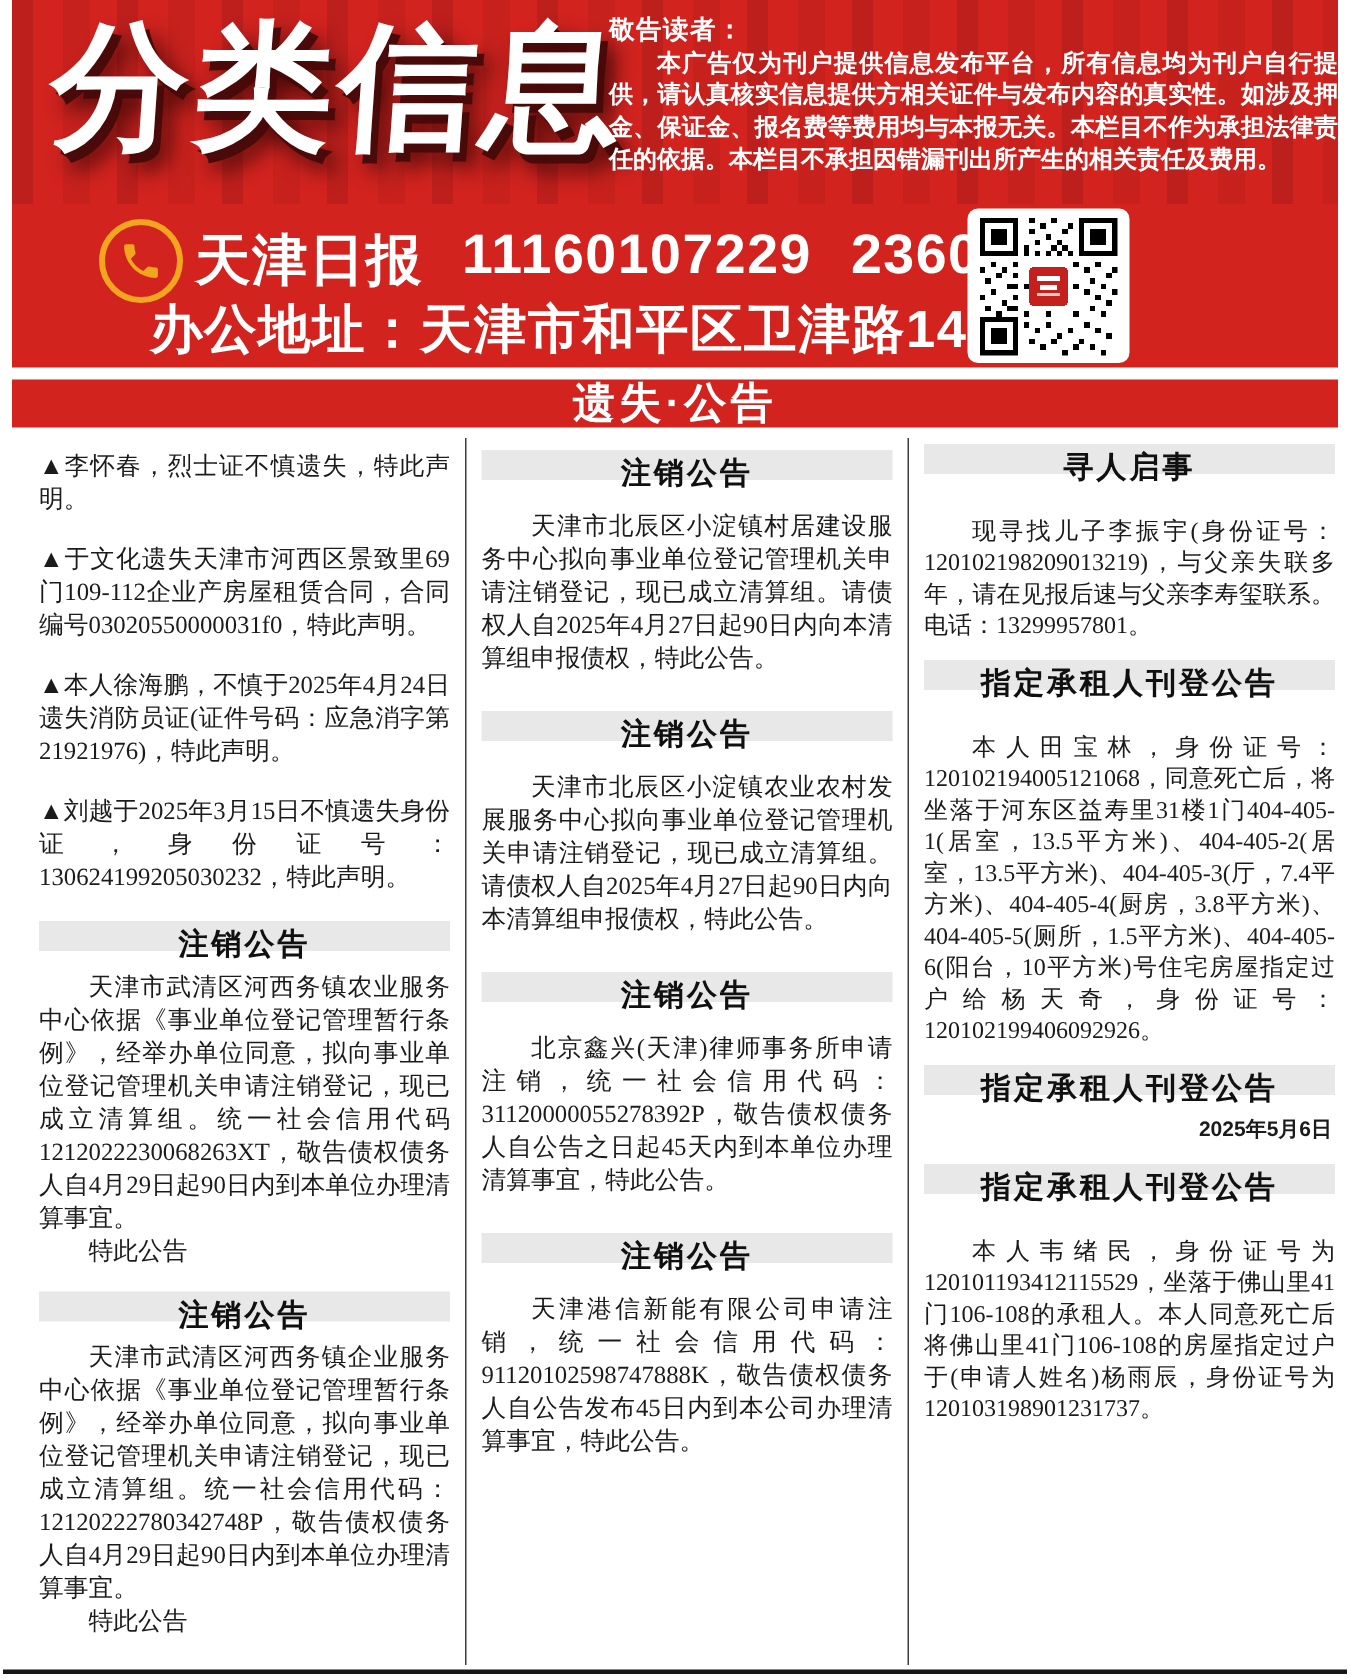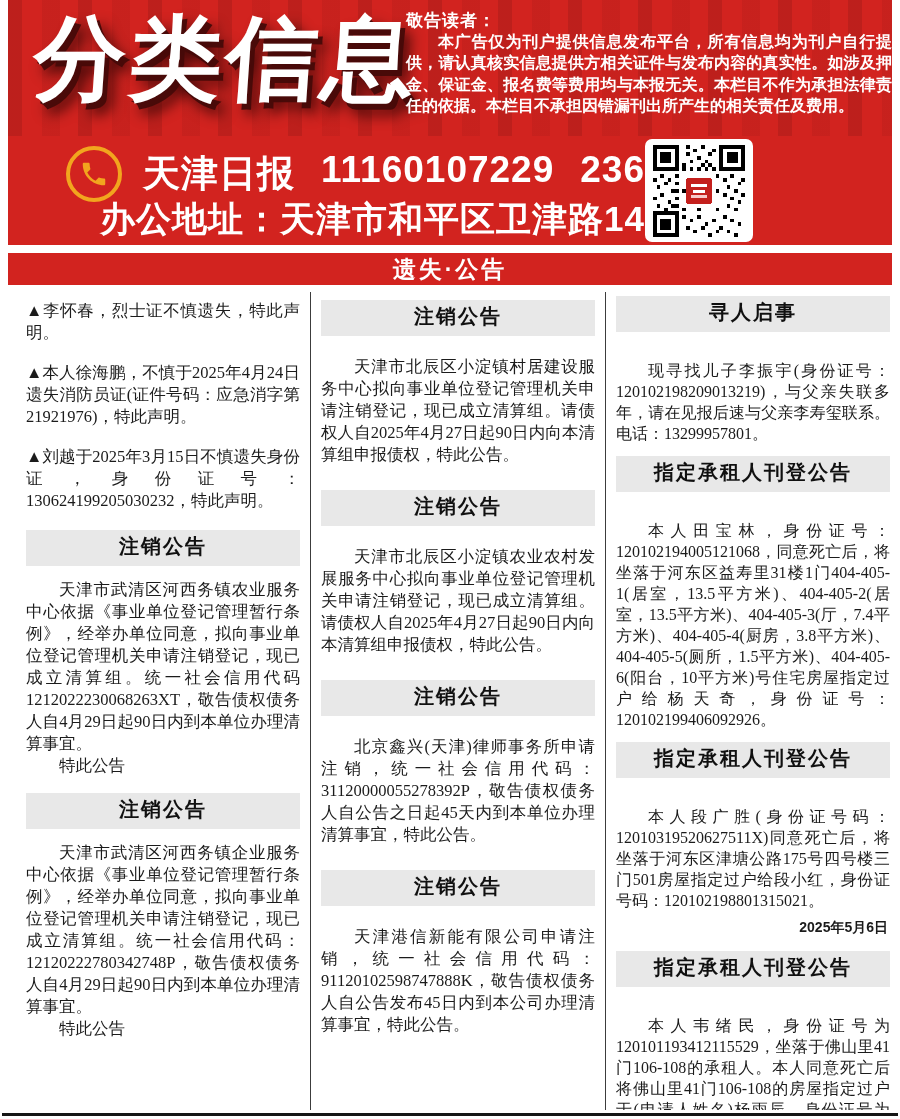--- a/index.html
+++ b/index.html
@@ -13,41 +13,41 @@
   .banner-texture::after{content:"";position:absolute;inset:0;
         background:repeating-linear-gradient(90deg,rgba(0,0,0,.10) 0 14px,rgba(0,0,0,0) 14px 34px,rgba(0,0,0,.05) 34px 52px,rgba(0,0,0,0) 52px 70px);}
   .banner-title{position:absolute;top:12px;left:26px;font-family:"Liberation Sans","DejaVu Sans",sans-serif;
         font-weight:bold;font-size:92px;line-height:1;letter-spacing:4px;transform:skewX(-4deg);
         text-shadow:5px 6px 0 rgba(70,10,8,.95),10px 11px 14px rgba(25,0,0,.8);}
   .banner-notice{position:absolute;top:11px;left:398px;width:486px;
         font-family:Liberation Mono, monospace;font-weight:bold;
         font-size:16px;line-height:21.6px;text-align:justify;}
   .banner-notice .heading{font-size:17px;letter-spacing:1px;}
   .banner-notice p{margin:0;text-indent:2em;}
-  .contact-row{position:absolute;top:146px;left:58px;display:flex;align-items:center;gap:21px;
+  .contact-row{position:absolute;top:146px;left:58px;display:flex;align-items:center;gap:8px;
         font-family:"Liberation Sans","DejaVu Sans",sans-serif;font-weight:bold;}
   .phone-badge{width:48px;height:48px;border:4px solid var(--gold,#f2a51e);border-radius:50%;
         display:flex;align-items:center;justify-content:center;flex:0 0 auto;}
   .phone-badge svg{width:30px;height:30px;fill:var(--gold,#f2a51e);}
   .contact-text{font-size:37px;display:flex;gap:26px;white-space:nowrap;letter-spacing:1px;}
   .addr{position:absolute;top:196px;left:92px;font-family:"Liberation Sans","DejaVu Sans",sans-serif;
         font-weight:bold;font-size:35px;white-space:nowrap;letter-spacing:1px;}
   .qr-box{position:absolute;top:139px;left:637px;width:108px;height:103px;background:#fff;border-radius:7px;
         display:flex;align-items:center;justify-content:center;}
 
   
   .section-bar{position:absolute;top:253px;left:8px;width:884px;height:32px;background:var(--red,#d2231f);
         color:#fff;font-family:"Liberation Sans","DejaVu Sans",sans-serif;font-weight:bold;
-        font-size:23px;line-height:32px;text-align:center;letter-spacing:3px;}
+        font-size:28px;line-height:32px;text-align:center;letter-spacing:3px;}
 
   
   .content{position:absolute;top:292px;left:16px;width:884px;height:818px;display:flex;overflow:hidden;}
   .col{flex:1 1 0;padding:0 10px;overflow:hidden;text-align:justify;}
   .col+.col{border-left:1px solid #3c3c3c;}
-  .sec-header{background:var(--hdr,#e8e8e8);color:#101010;height:36px;line-height:32px;text-align:center;
+  .sec-header{background:var(--hdr,#e8e8e8);color:#101010;height:20px;line-height:32px;text-align:center;
         font-family:"Liberation Sans","DejaVu Sans",sans-serif;font-weight:bold;font-size:20px;letter-spacing:2px;}
   .item{font-size:16.5px;line-height:22px;margin:0 0 18px;}
   .body{font-size:16.5px;line-height:22px;text-indent:2em;margin:0;}
   .closing{margin:0;}
   .date{font-family:"Liberation Sans","DejaVu Sans",sans-serif;font-weight:bold;font-size:14px;
         text-align:right;text-indent:0;margin:4px 2px 0 0;line-height:24px;}
   .col-1 .item:first-child{margin-top:8px;}
   .col-1 .sec-header{margin:16px 0 13px;}
   .col-2 .sec-header{margin:24px 0 20px;}
   .col-2 .sec-header:first-child{margin-top:8px;}
@@ -111,20 +111,21 @@
         <rect x="10.4" y="13.7" width="4.2" height="0.6" fill="#f6c9c8"></rect>
       </svg>
     </div>
   </div>
 
   <div class="section-bar">遗失·公告</div>
 
   <div class="content">
     <div class="col col-1">
         <p class="item">▲李怀春，烈士证不慎遗失，特此声明。</p>
+        <p class="item">▲于文化遗失天津市河西区景致里69门109-112企业产房屋租赁合同，合同编号03020550000031f0，特此声明。</p>
         <p class="item">▲本人徐海鹏，不慎于2025年4月24日遗失消防员证(证件号码：应急消字第21921976)，特此声明。</p>
         <p class="item">▲刘越于2025年3月15日不慎遗失身份证，身份证号：130624199205030232，特此声明。</p>
         <div class="sec-header">注销公告</div>
         <p class="body">天津市武清区河西务镇农业服务中心依据《事业单位登记管理暂行条例》，经举办单位同意，拟向事业单位登记管理机关申请注销登记，现已成立清算组。统一社会信用代码1212022230068263XT，敬告债权债务人自4月29日起90日内到本单位办理清算事宜。</p>
         <p class="body closing">特此公告</p>
         <div class="sec-header">注销公告</div>
         <p class="body">天津市武清区河西务镇企业服务中心依据《事业单位登记管理暂行条例》，经举办单位同意，拟向事业单位登记管理机关申请注销登记，现已成立清算组。统一社会信用代码：12120222780342748P，敬告债权债务人自4月29日起90日内到本单位办理清算事宜。</p>
         <p class="body closing">特此公告</p>
       </div>
     <div class="col col-2">
@@ -136,21 +137,20 @@
         <p class="body">北京鑫兴(天津)律师事务所申请注销，统一社会信用代码：31120000055278392P，敬告债权债务人自公告之日起45天内到本单位办理清算事宜，特此公告。</p>
         <div class="sec-header">注销公告</div>
         <p class="body">天津港信新能有限公司申请注销，统一社会信用代码：91120102598747888K，敬告债权债务人自公告发布45日内到本公司办理清算事宜，特此公告。</p>
       </div>
     <div class="col col-3">
         <div class="sec-header">寻人启事</div>
         <p class="body">现寻找儿子李振宇(身份证号：120102198209013219)，与父亲失联多年，请在见报后速与父亲李寿玺联系。电话：13299957801。</p>
         <div class="sec-header">指定承租人刊登公告</div>
         <p class="body">本人田宝林，身份证号：120102194005121068，同意死亡后，将坐落于河东区益寿里31楼1门404-405-1(居室，13.5平方米)、404-405-2(居室，13.5平方米)、404-405-3(厅，7.4平方米)、404-405-4(厨房，3.8平方米)、404-405-5(厕所，1.5平方米)、404-405-6(阳台，10平方米)号住宅房屋指定过户给杨天奇，身份证号：120102199406092926。</p>
         <div class="sec-header">指定承租人刊登公告</div>
-        <p class="body">本人段广胜(身份证号码：12010319520627511X)同意死亡后，将坐落于河东区津塘公路175号四号楼三门501房屋指定过户给段小红，身份证号码：120102198801315021。</p>
         <p class="date">2025年5月6日</p>
         <div class="sec-header">指定承租人刊登公告</div>
         <p class="body">本人韦绪民，身份证号为120101193412115529，坐落于佛山里41门106-108的承租人。本人同意死亡后将佛山里41门106-108的房屋指定过户于(申请人姓名)杨雨辰，身份证号为120103198901231737。</p>
       </div>
   </div>
 
   <div class="bottom-rule"></div>
 </div>
 
 </body></html>

